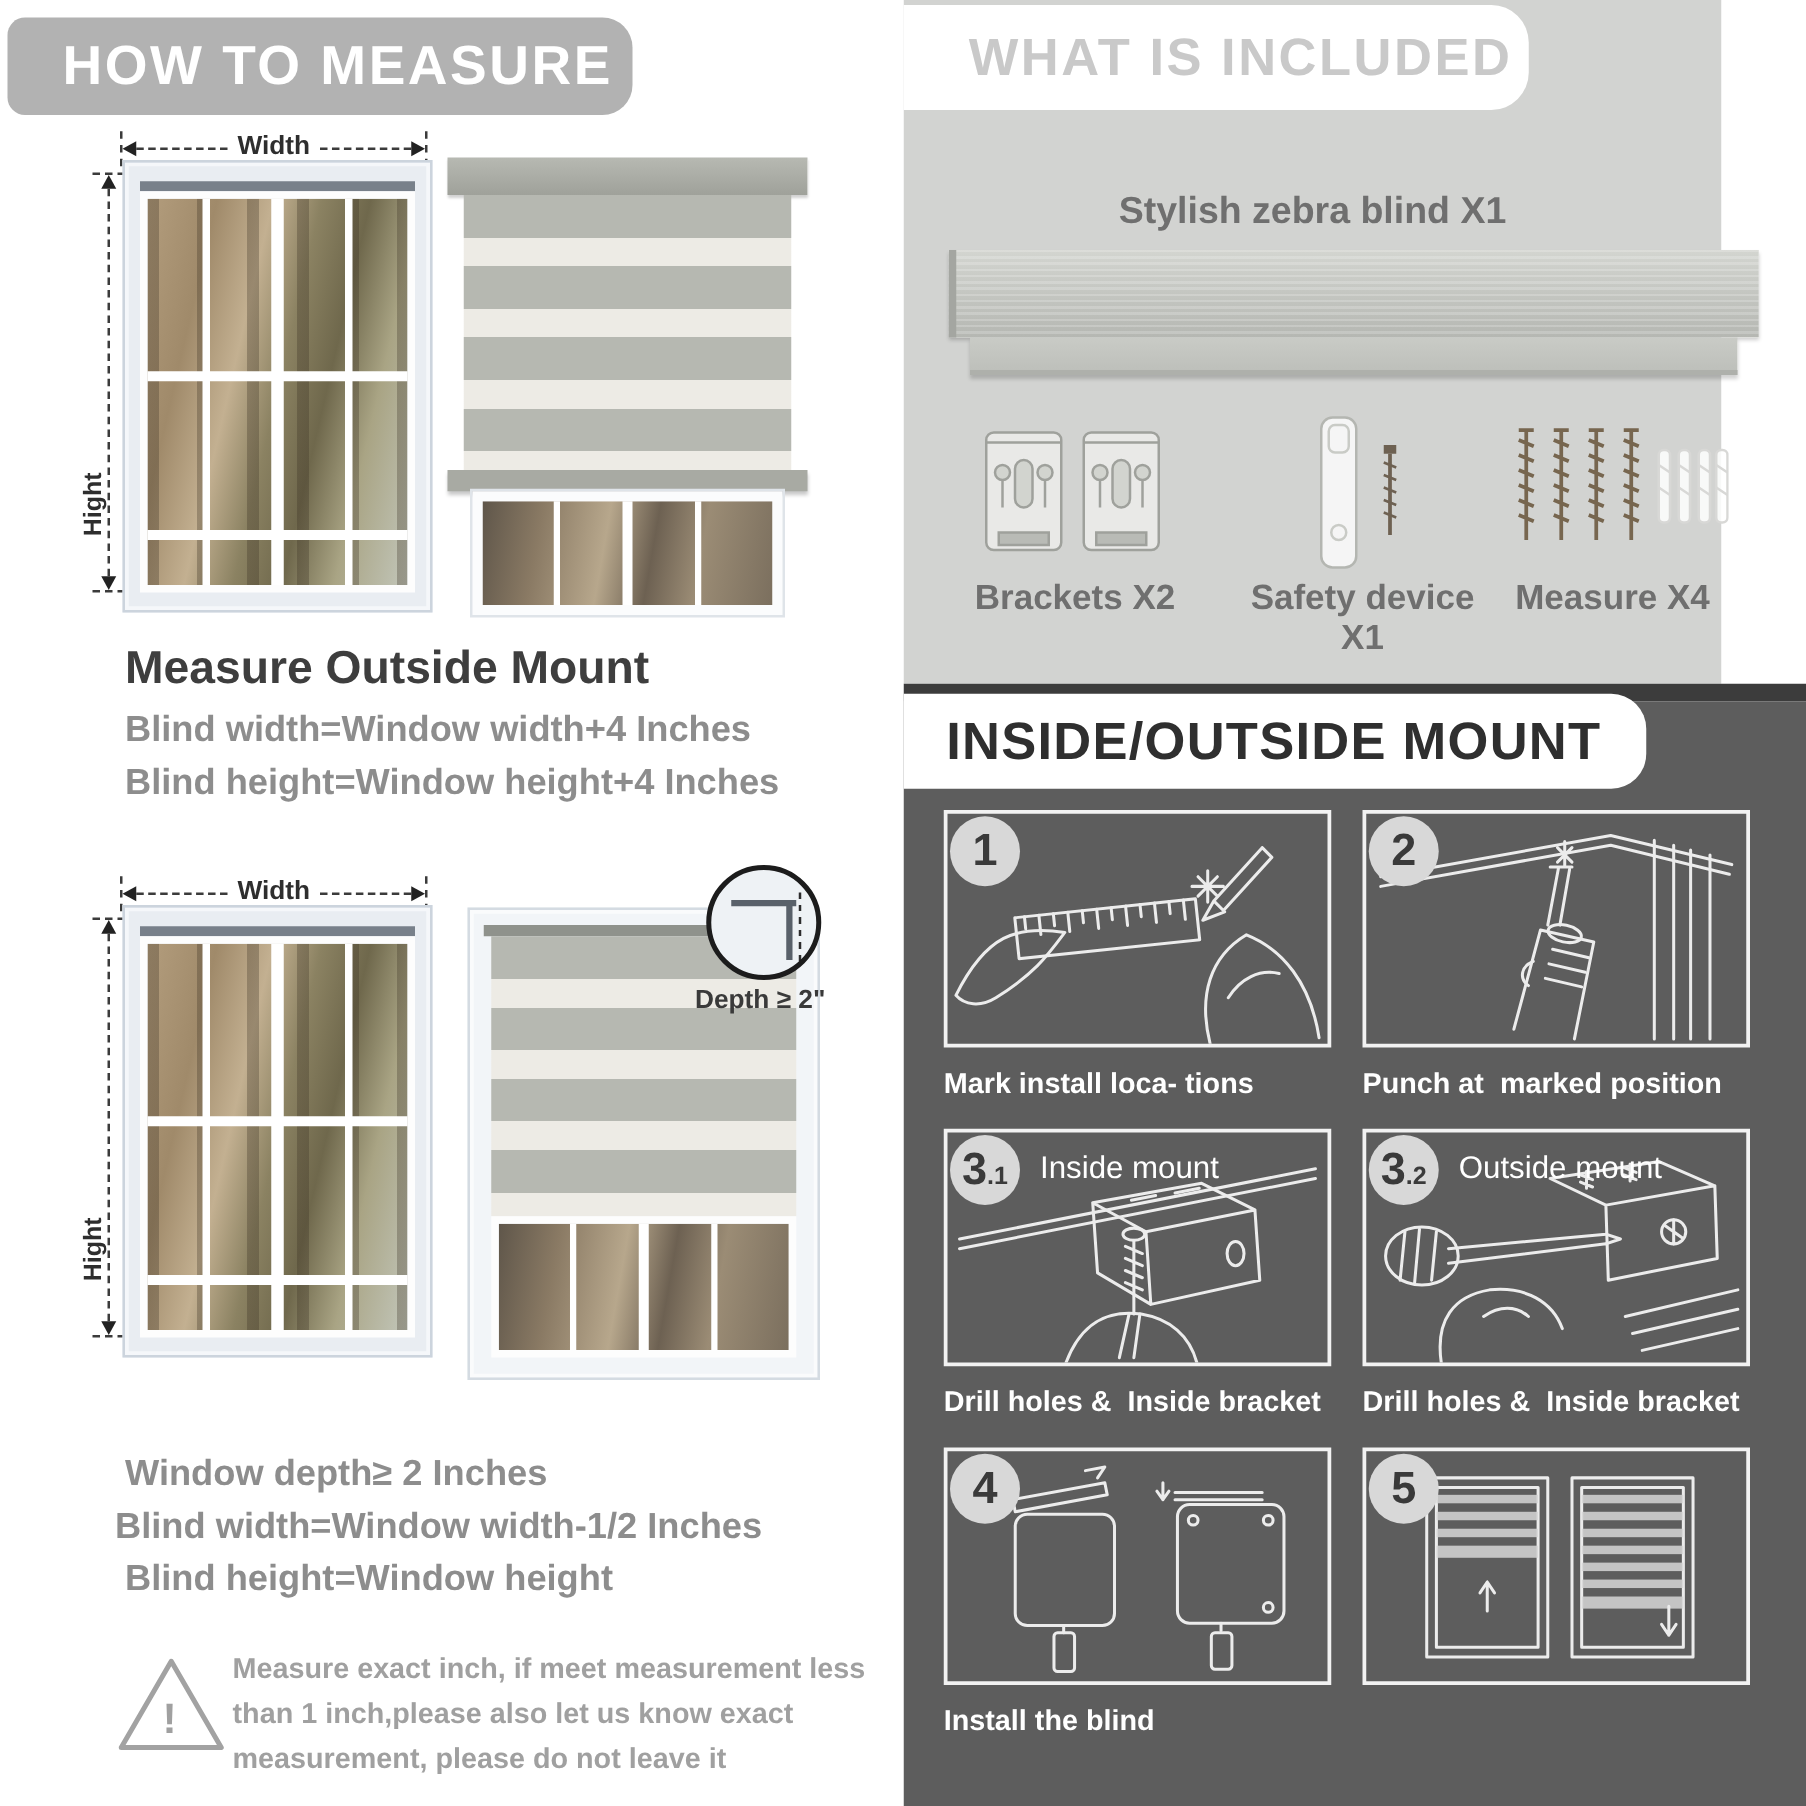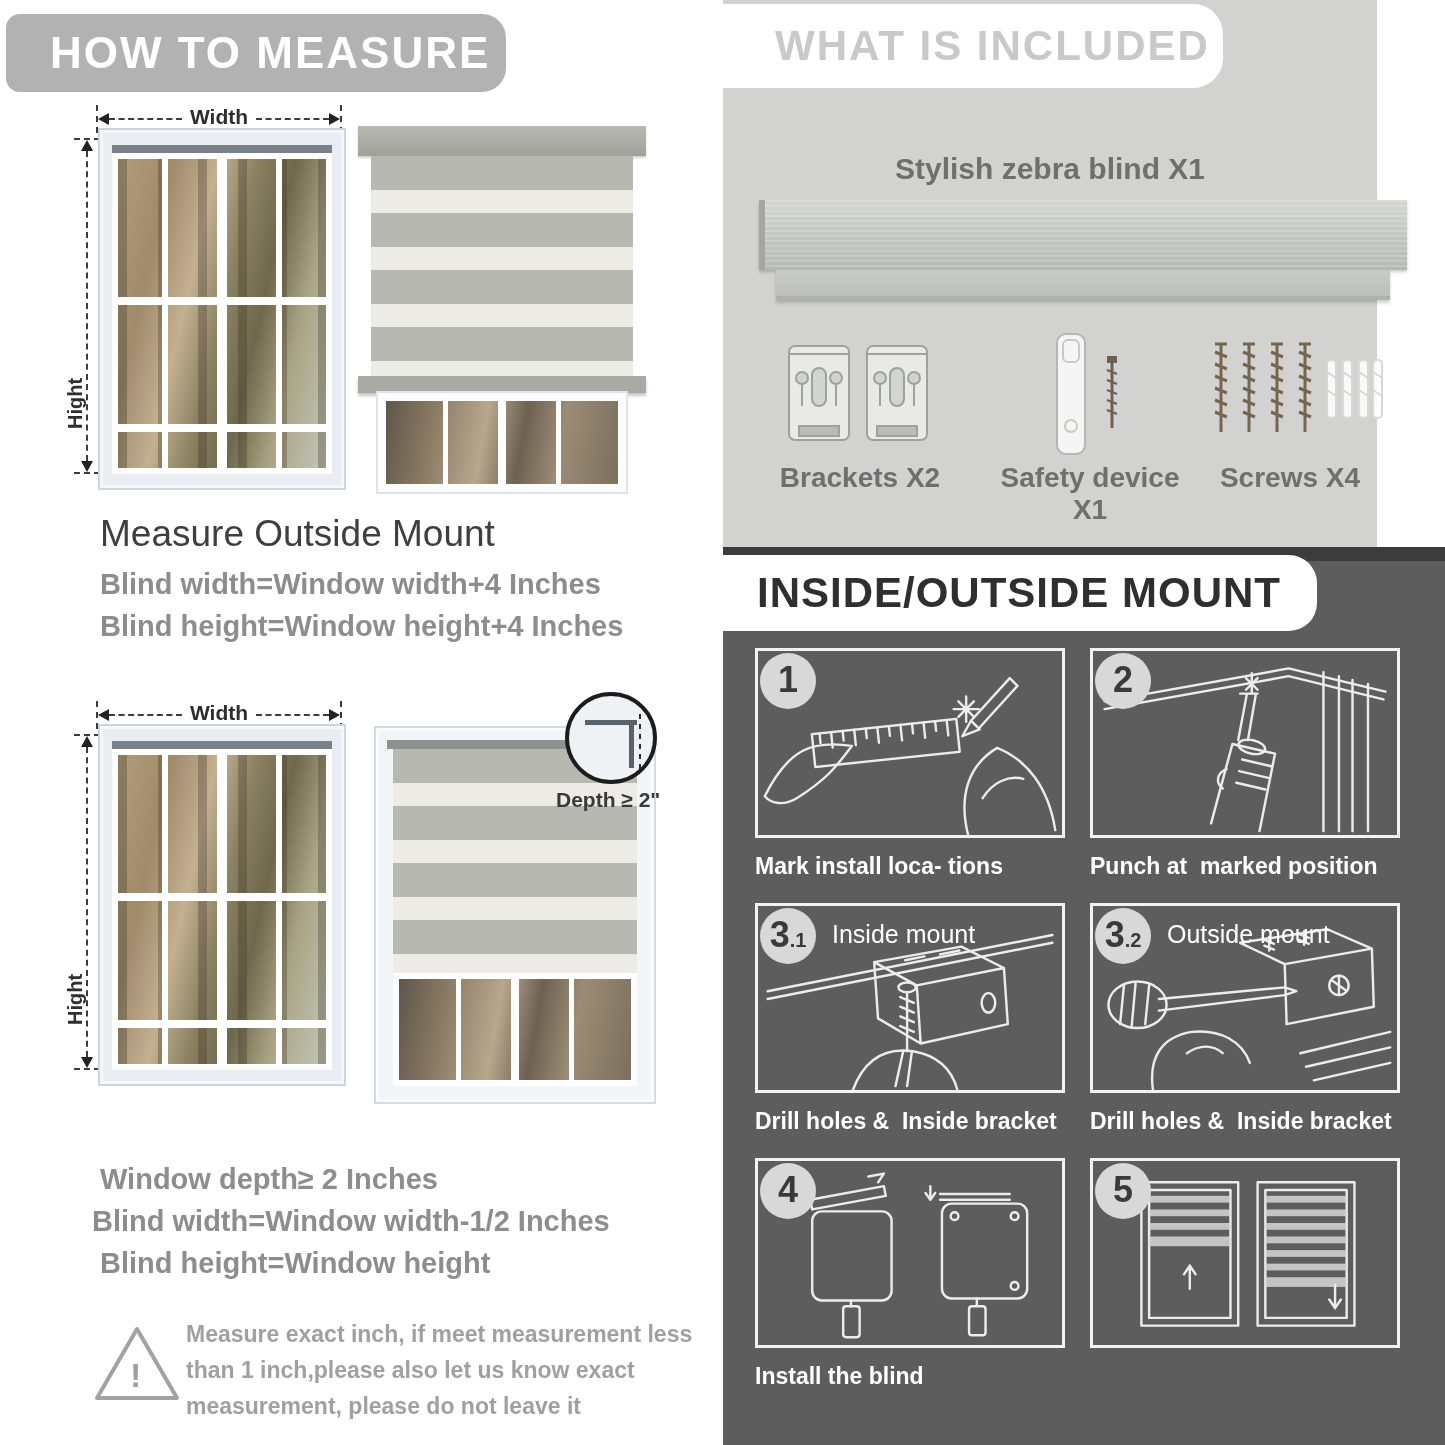--- a/index.html
+++ b/index.html
@@ -65,21 +65,21 @@
       linear-gradient(#fff,#fff) 75% 0/5px 100% no-repeat,
       linear-gradient(100deg,#5f564a 0%,#8a7a64 20%,#b7a78c 42%,#6d6152 58%,#9b8c75 74%,#7b6f5e 100%);}
   .depth-circle{left:565px;top:692px;width:92px;height:92px;border-radius:50%;border:4px solid #1c1c1c;box-sizing:border-box;
     background:
       linear-gradient(#59616a,#59616a) 16px 24px/52px 5px no-repeat,
       linear-gradient(#59616a,#59616a) 60px 24px/5px 48px no-repeat,
       repeating-linear-gradient(180deg,#2c2c2c 0 5px,rgba(0,0,0,0) 5px 10px) 70px 18px/2px 58px no-repeat,
       #eef2f5;z-index:5;}
   .depth-label{font-size:21px;font-weight:bold;color:#3a3a3a;}
 
-  .m-title{font-size:37px;font-weight:normal;color:#3e3e3e;}
+  .m-title{font-size:37px;font-weight:bold;color:#3e3e3e;}
   .m-line{font-size:29px;font-weight:bold;color:#8d8d8d;}
 
   .warn-text{font-size:23px;font-weight:bold;color:#a0a0a0;line-height:36px;white-space:pre-wrap;}
   .warn-mark{font-size:34px;font-weight:bold;color:#a0a0a0;}
 
   
   .panel-light{left:723px;top:0;width:654px;height:547px;background:#d2d3d1;}
   .hdr-incl{left:0;top:4px;width:500px;height:84px;background:#fff;border-radius:0 30px 30px 0;
             color:#c9c9c9;font-size:42px;font-weight:bold;line-height:84px;padding-left:52px;letter-spacing:2px;box-sizing:border-box;}
   .blind-label{left:0;top:152px;width:100%;text-align:center;font-size:30px;font-weight:bold;color:#6f6f6f;}
@@ -246,21 +246,21 @@
           <rect x="170" y="28" width="9" height="58" rx="4"></rect>
         </g>
         <g stroke="#d8d8d6" stroke-width="2" fill="none">
           <path d="M124 40 l9 6 M140 40 l9 6 M156 40 l9 6 M170 40 l9 6 M124 58 l9 6 M140 58 l9 6 M156 58 l9 6 M170 58 l9 6"></path>
         </g>
       </svg>
     </div>
 
     <div class="abs incl-label" style="left:32px;width:210px;">Brackets X2</div>
     <div class="abs incl-label" style="left:257px;width:220px;">Safety device X1</div>
-    <div class="abs incl-label" style="left:462px;width:210px;">Screws X4</div>
+    <div class="abs incl-label" style="left:462px;width:210px;">Measure X4</div>
   </div>
 
   <div class="abs divider"></div>
 
   <div class="abs panel-dark">
     <div class="abs hdr-mount">INSIDE/OUTSIDE MOUNT</div>
 
     <div class="abs step" style="left:32px;top:87px;">
       <svg class="art" viewBox="0 0 310 190">
         <path d="M5 150 C30 100 55 92 95 98 C80 118 70 132 38 152 C25 160 12 158 5 150 Z"></path>

